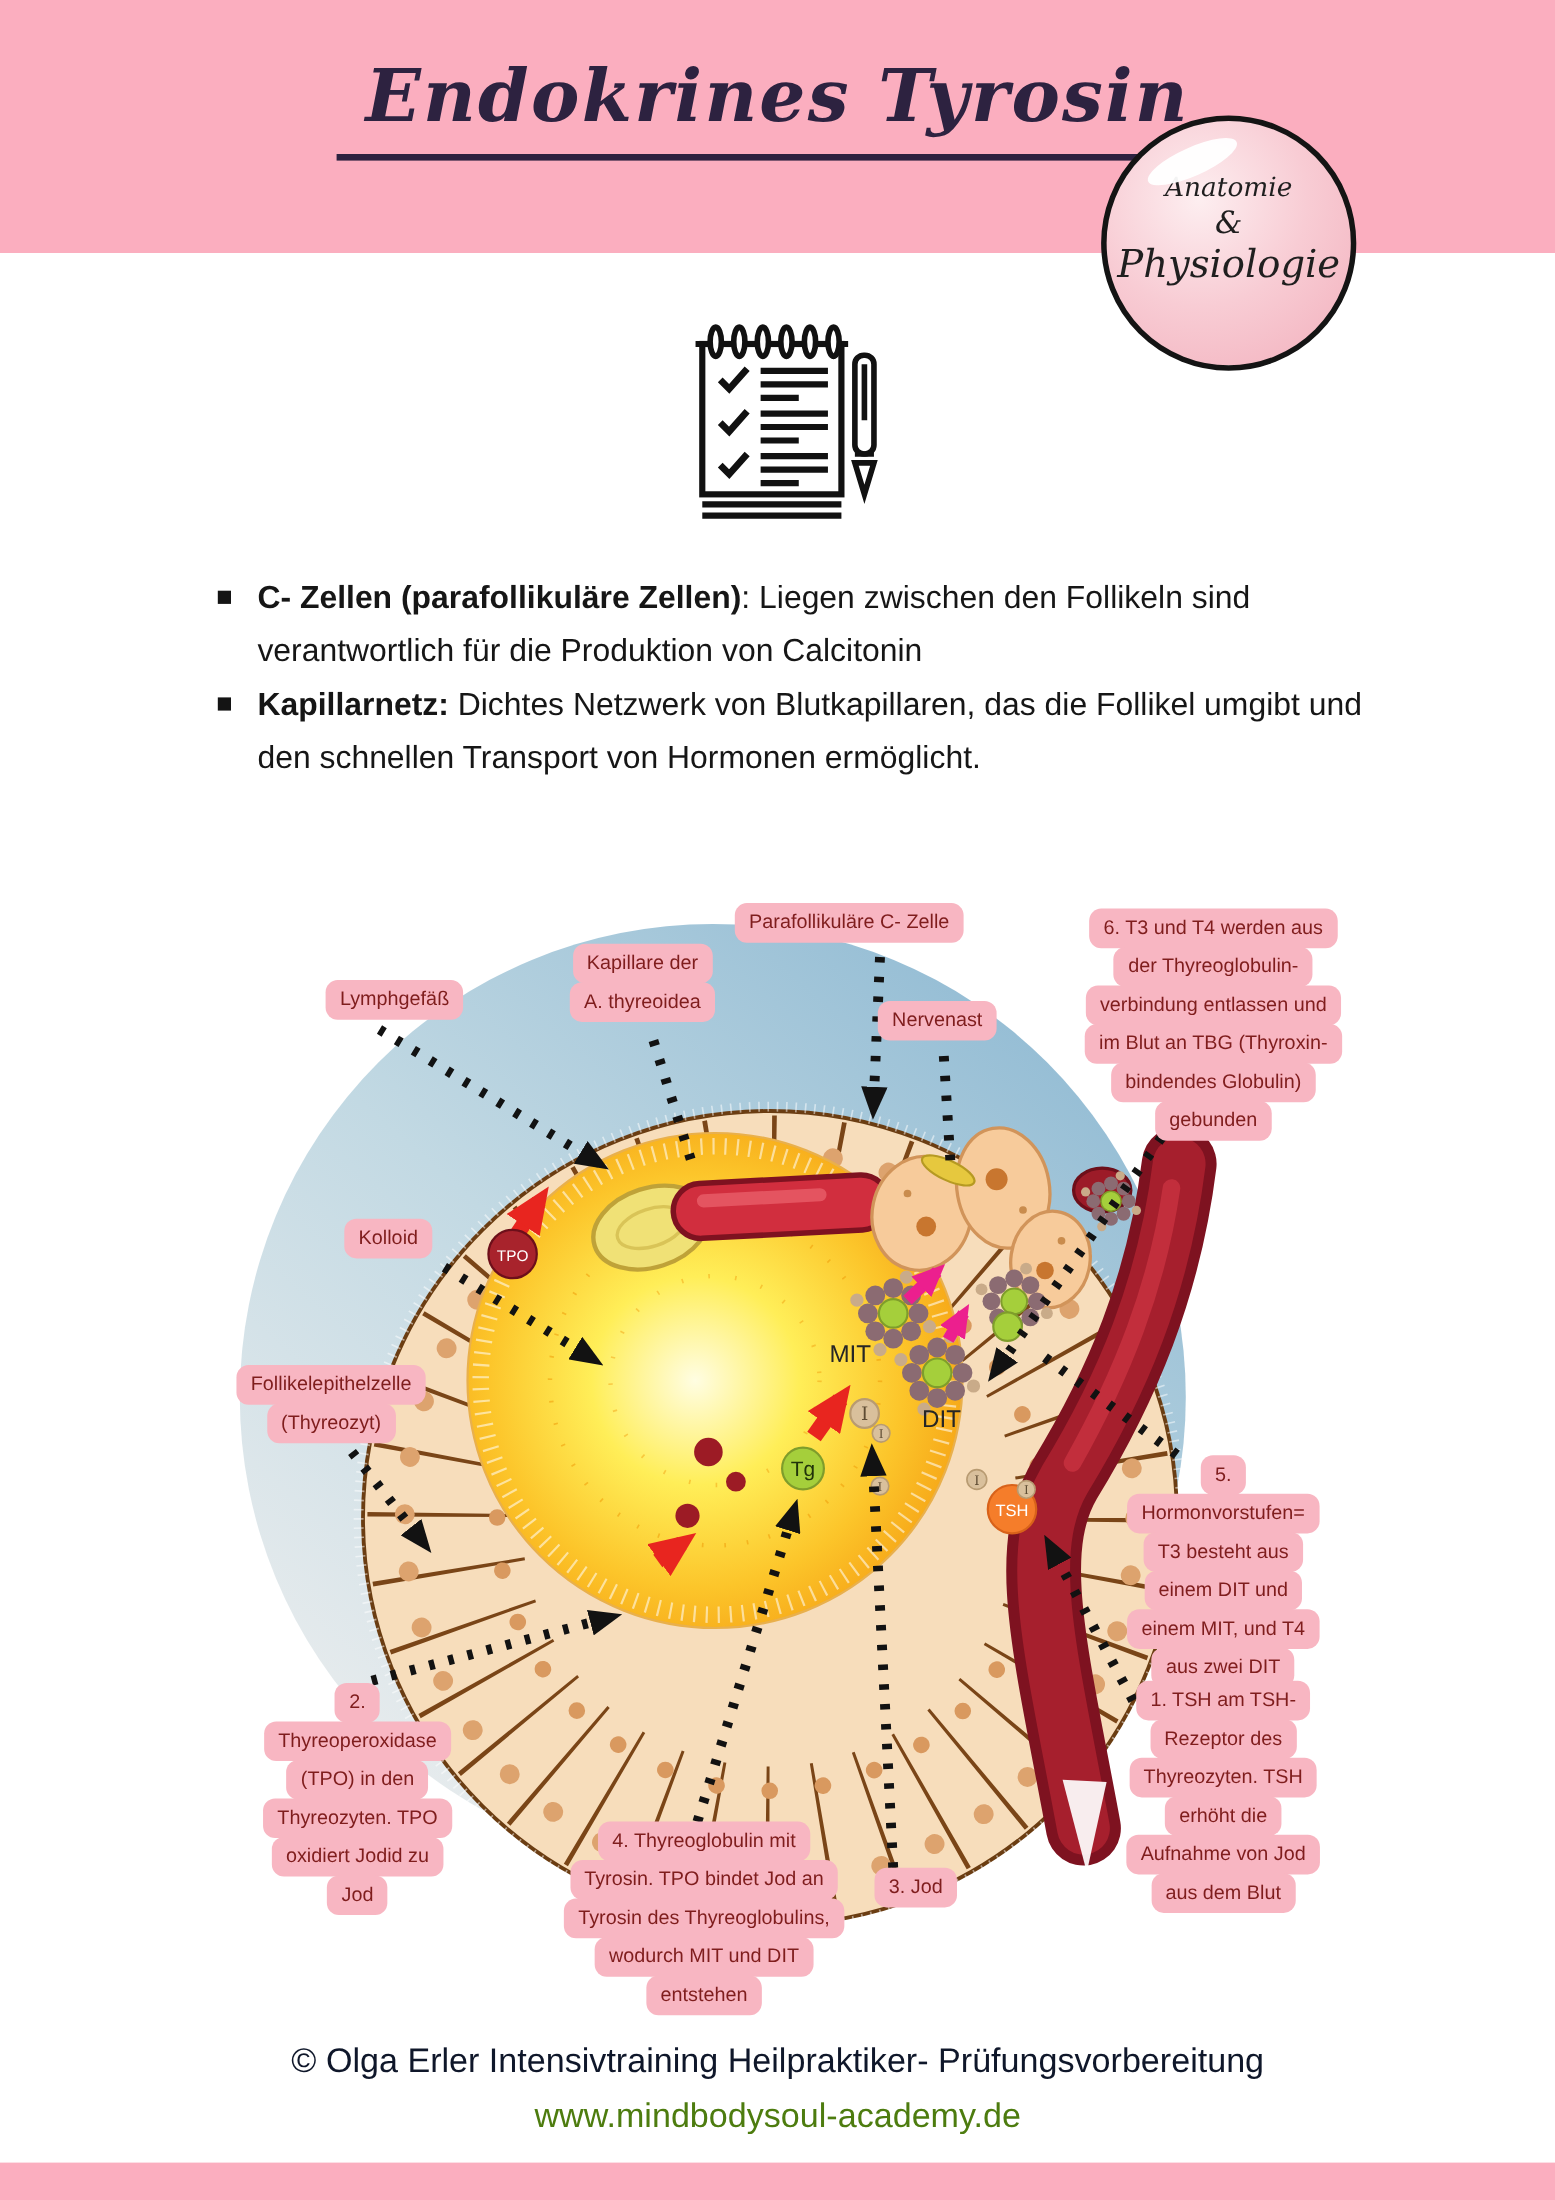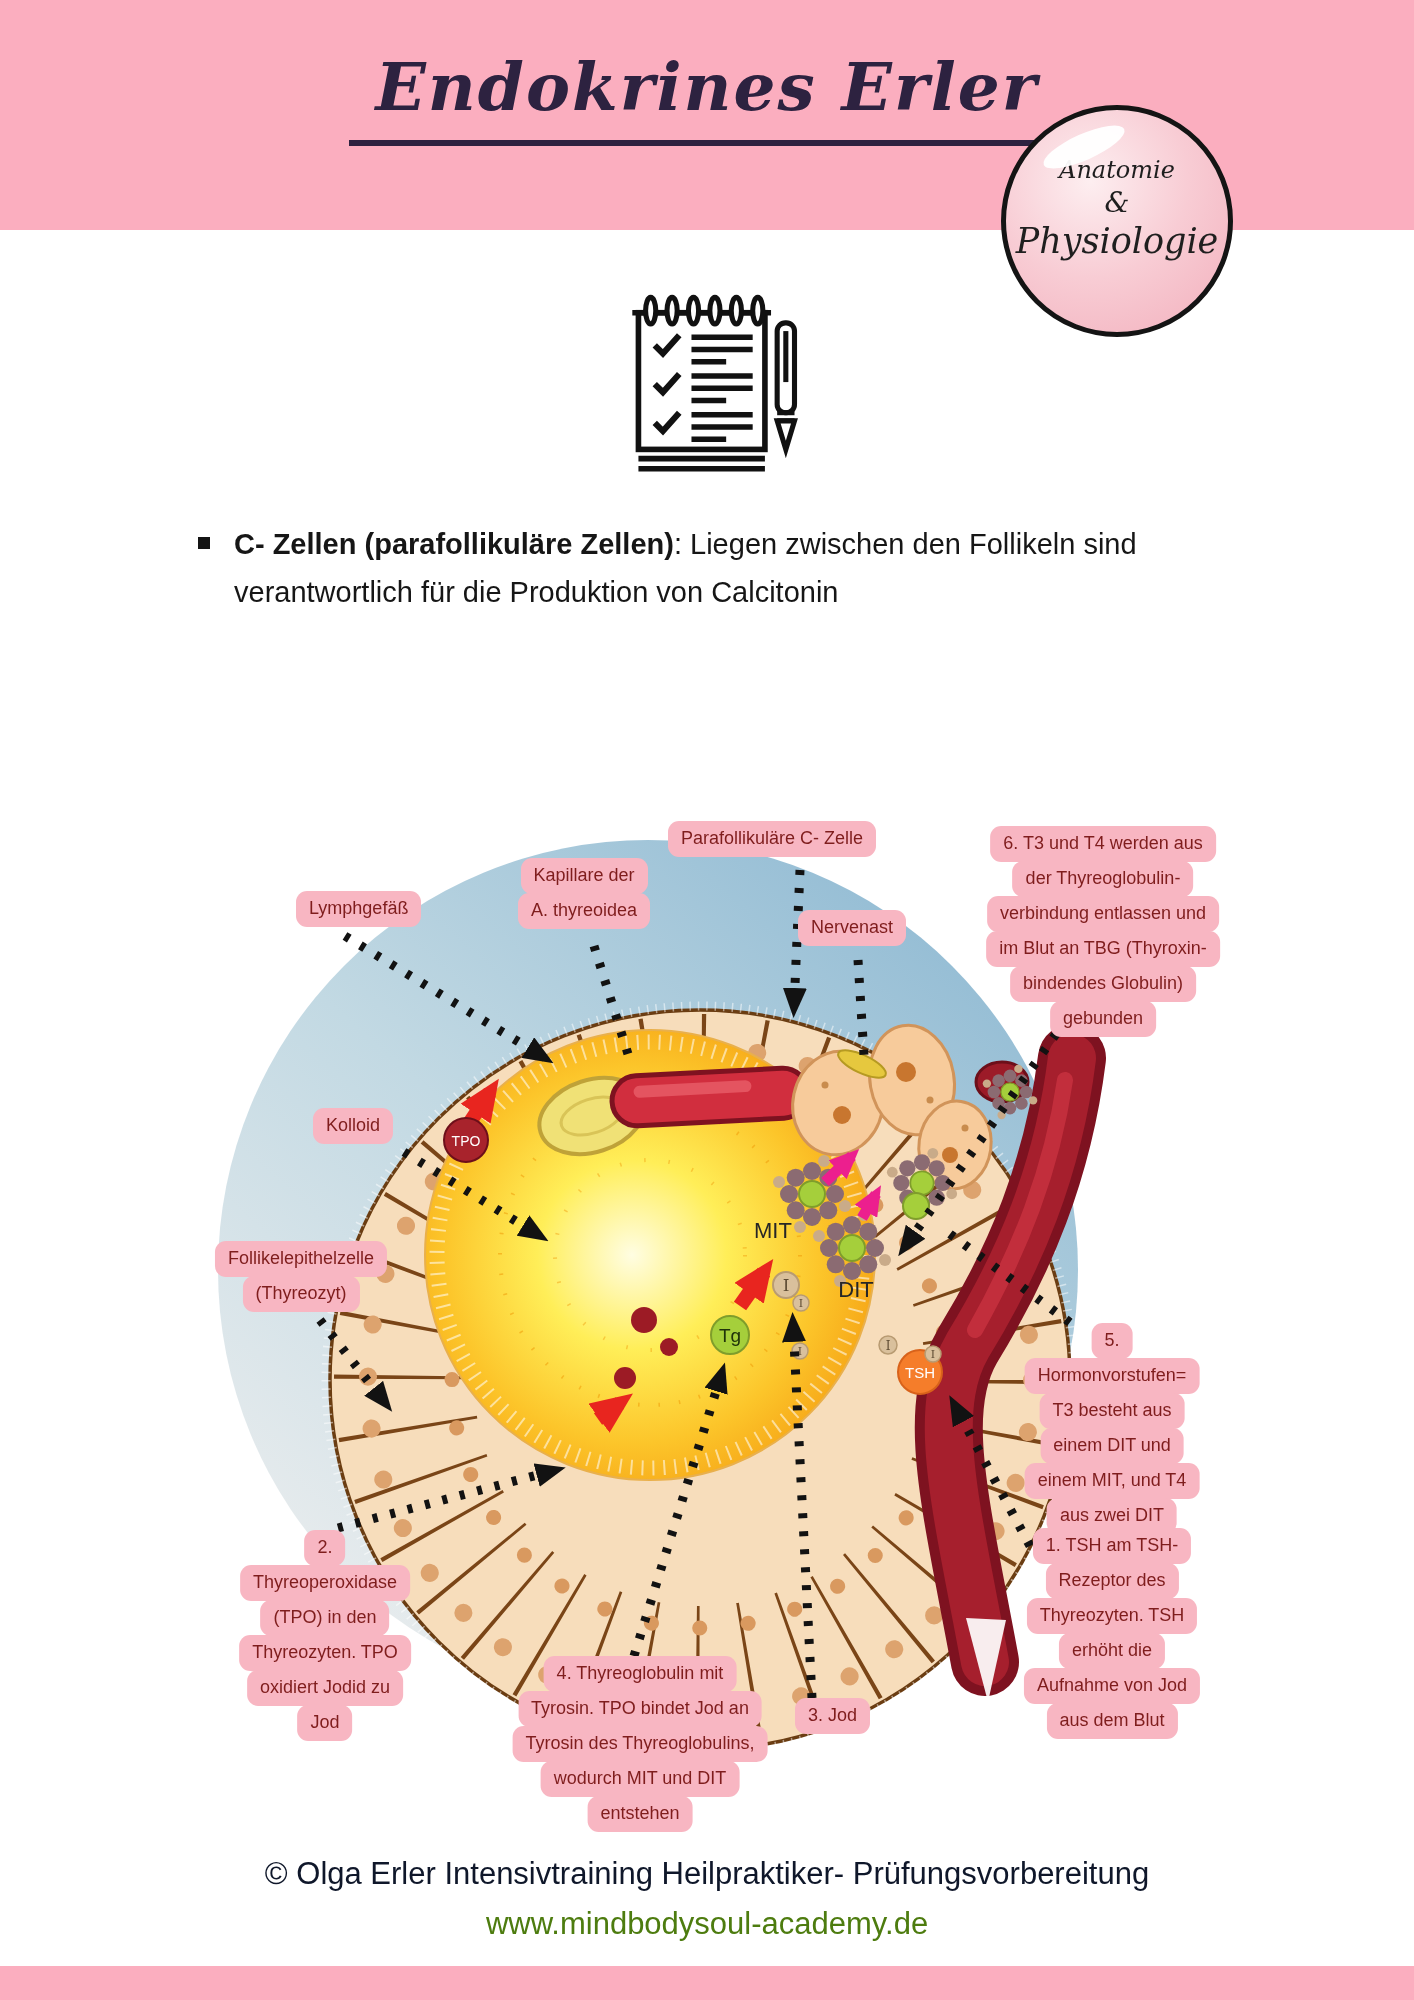--- a/index.html
+++ b/index.html
@@ -38,21 +38,21 @@
   
   .footer-copy{position:absolute;left:0;top:1856px;width:1414px;text-align:center;font-size:31px;z-index:2;color:#0f172a;}
   .footer-site{position:absolute;left:0;top:1906px;width:1414px;text-align:center;font-size:31px;z-index:2;color:#4d7c0f;}
   .footer-band{position:absolute;left:0;top:1966px;width:1414px;height:34px;background:#fbaebf;z-index:1;}
 </style>
 </head>
 <body>
 
 <div class="header-band"></div>
 <div class="page-title">
-  <span class="tspan">Endokrines Erler</span>
+  <span class="tspan">Endokrines Tyrosin</span>
 </div>
 <div class="badge">
   <div class="badge-gloss"></div>
   <div class="badge-l1">Anatomie</div>
   <div class="badge-amp">&amp;</div>
   <div class="badge-l2">Physiologie</div>
 </div>
 
 <svg class="check-icon" viewBox="0 0 200 200">
   <g stroke="#111" fill="none" stroke-width="5.5">
@@ -84,20 +84,23 @@
     <line x1="166.5" y1="54" x2="166.5" y2="104"></line>
     <line x1="158" y1="134" x2="175" y2="134"></line>
     <line x1="158" y1="142" x2="175" y2="142"></line>
     <polygon points="158,142 175,142 166.5,170"></polygon>
   </g>
 </svg>
 
 <div class="bullets">
   <div class="bullet">
     <span class="mark"></span><b>C- Zellen (parafollikuläre Zellen)</b><span>: Liegen zwischen den Follikeln sind verantwortlich für die Produktion von Calcitonin</span>
+  </div>
+  <div class="bullet">
+    <span class="mark"></span><b>Kapillarnetz:</b><span> Dichtes Netzwerk von Blutkapillaren, das die Follikel umgibt und den schnellen Transport von Hormonen ermöglicht.</span>
   </div>
 </div>
 
 <svg class="diagram-svg" viewBox="0 0 1414 2000">
   <defs>
     <linearGradient id="bgGrad" x1="85%" y1="8%" x2="12%" y2="92%">
       <stop offset="0" stop-color="#93bcd4"></stop>
         <stop offset="0.5" stop-color="#c2d9e3"></stop>
         <stop offset="1" stop-color="#eaedee"></stop>
     </linearGradient>

